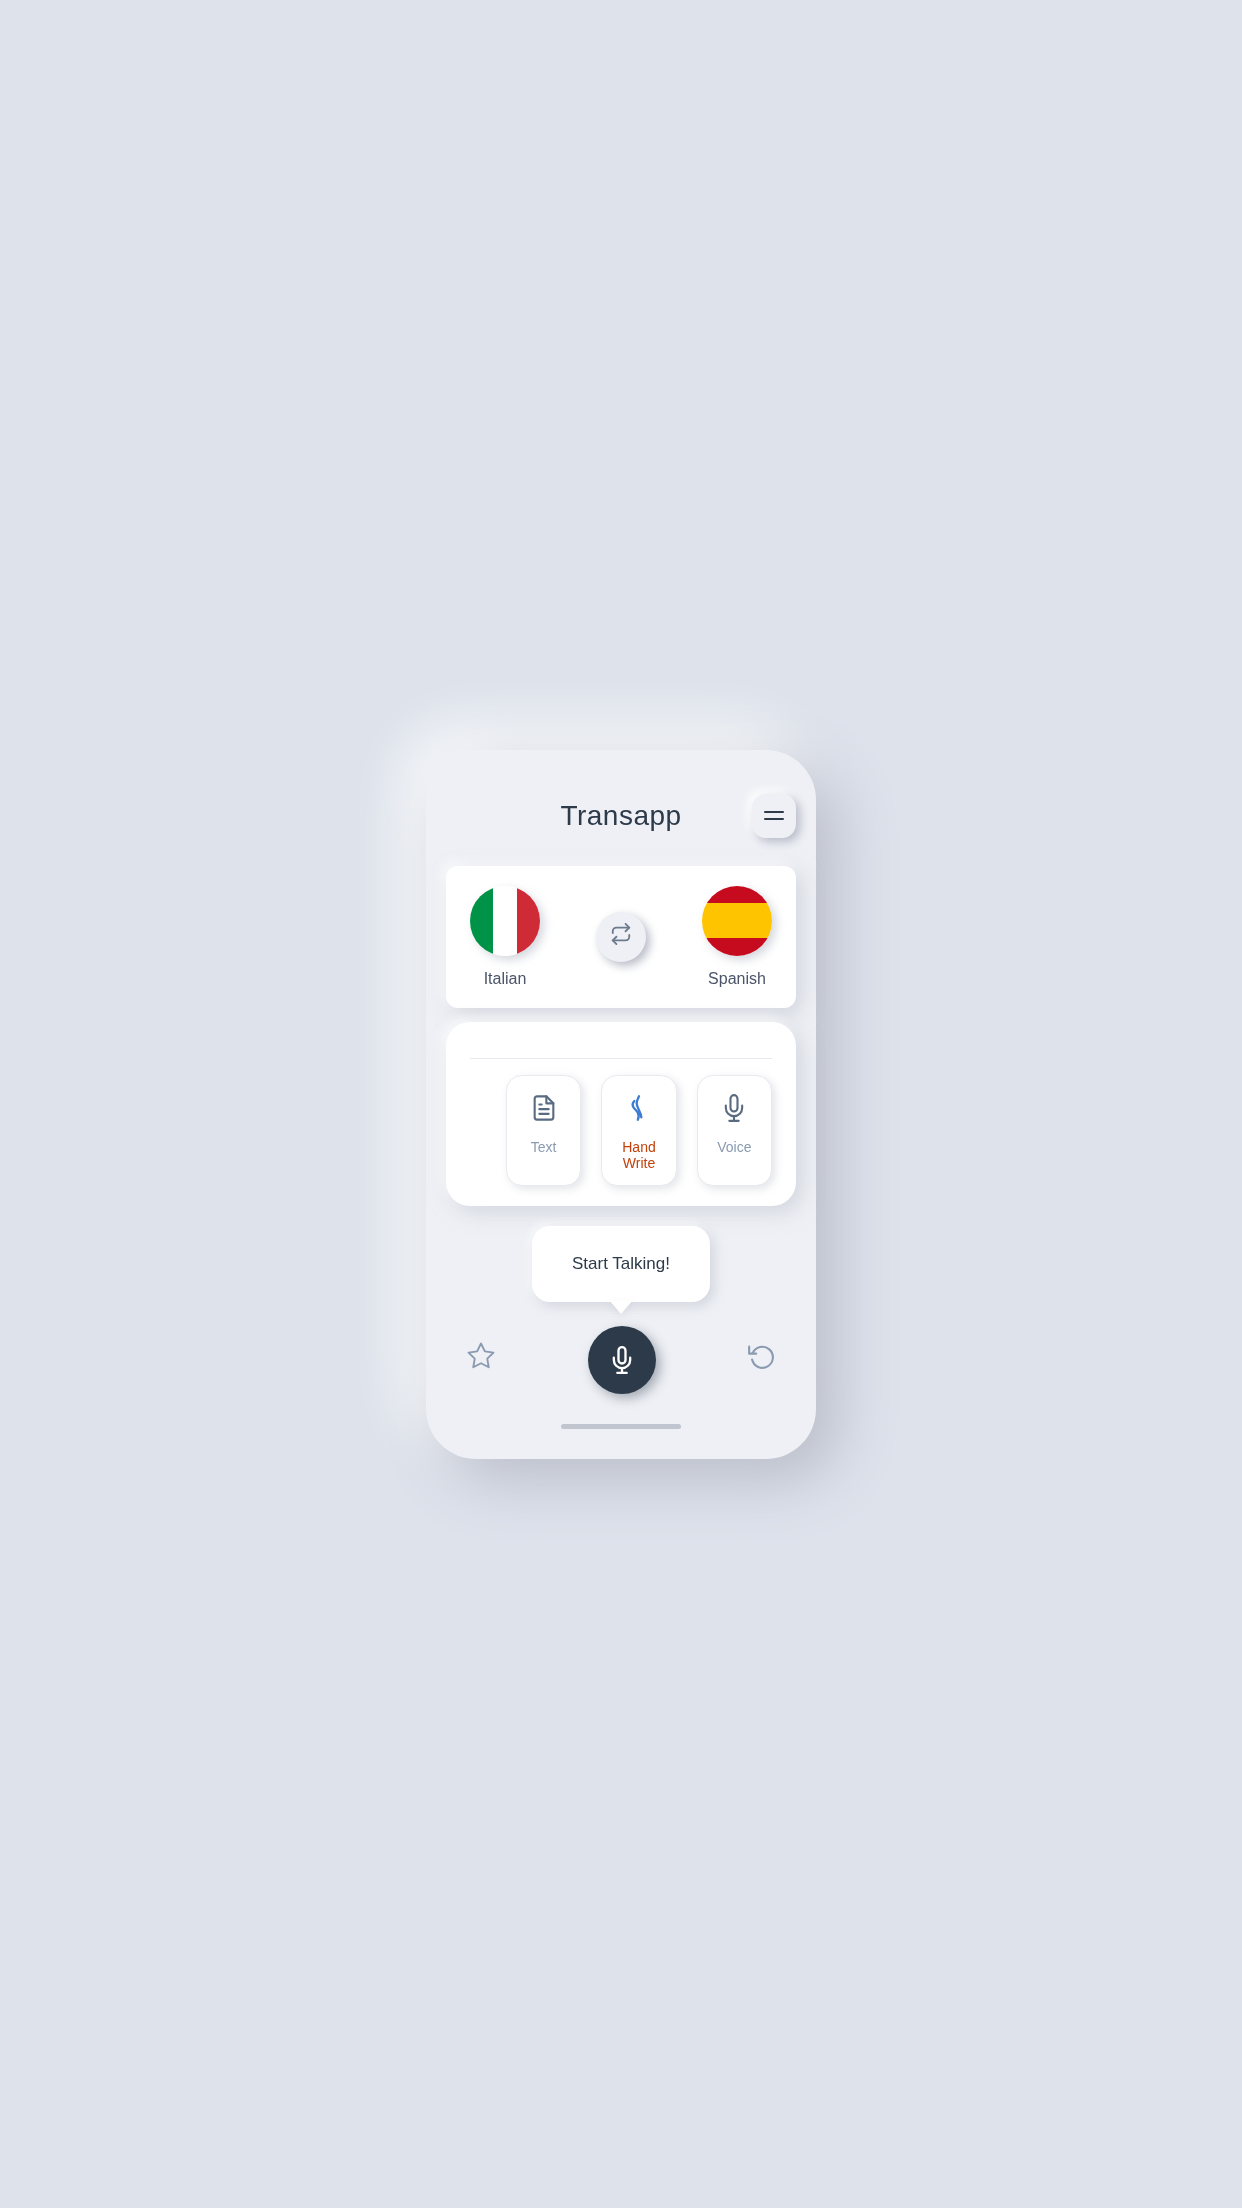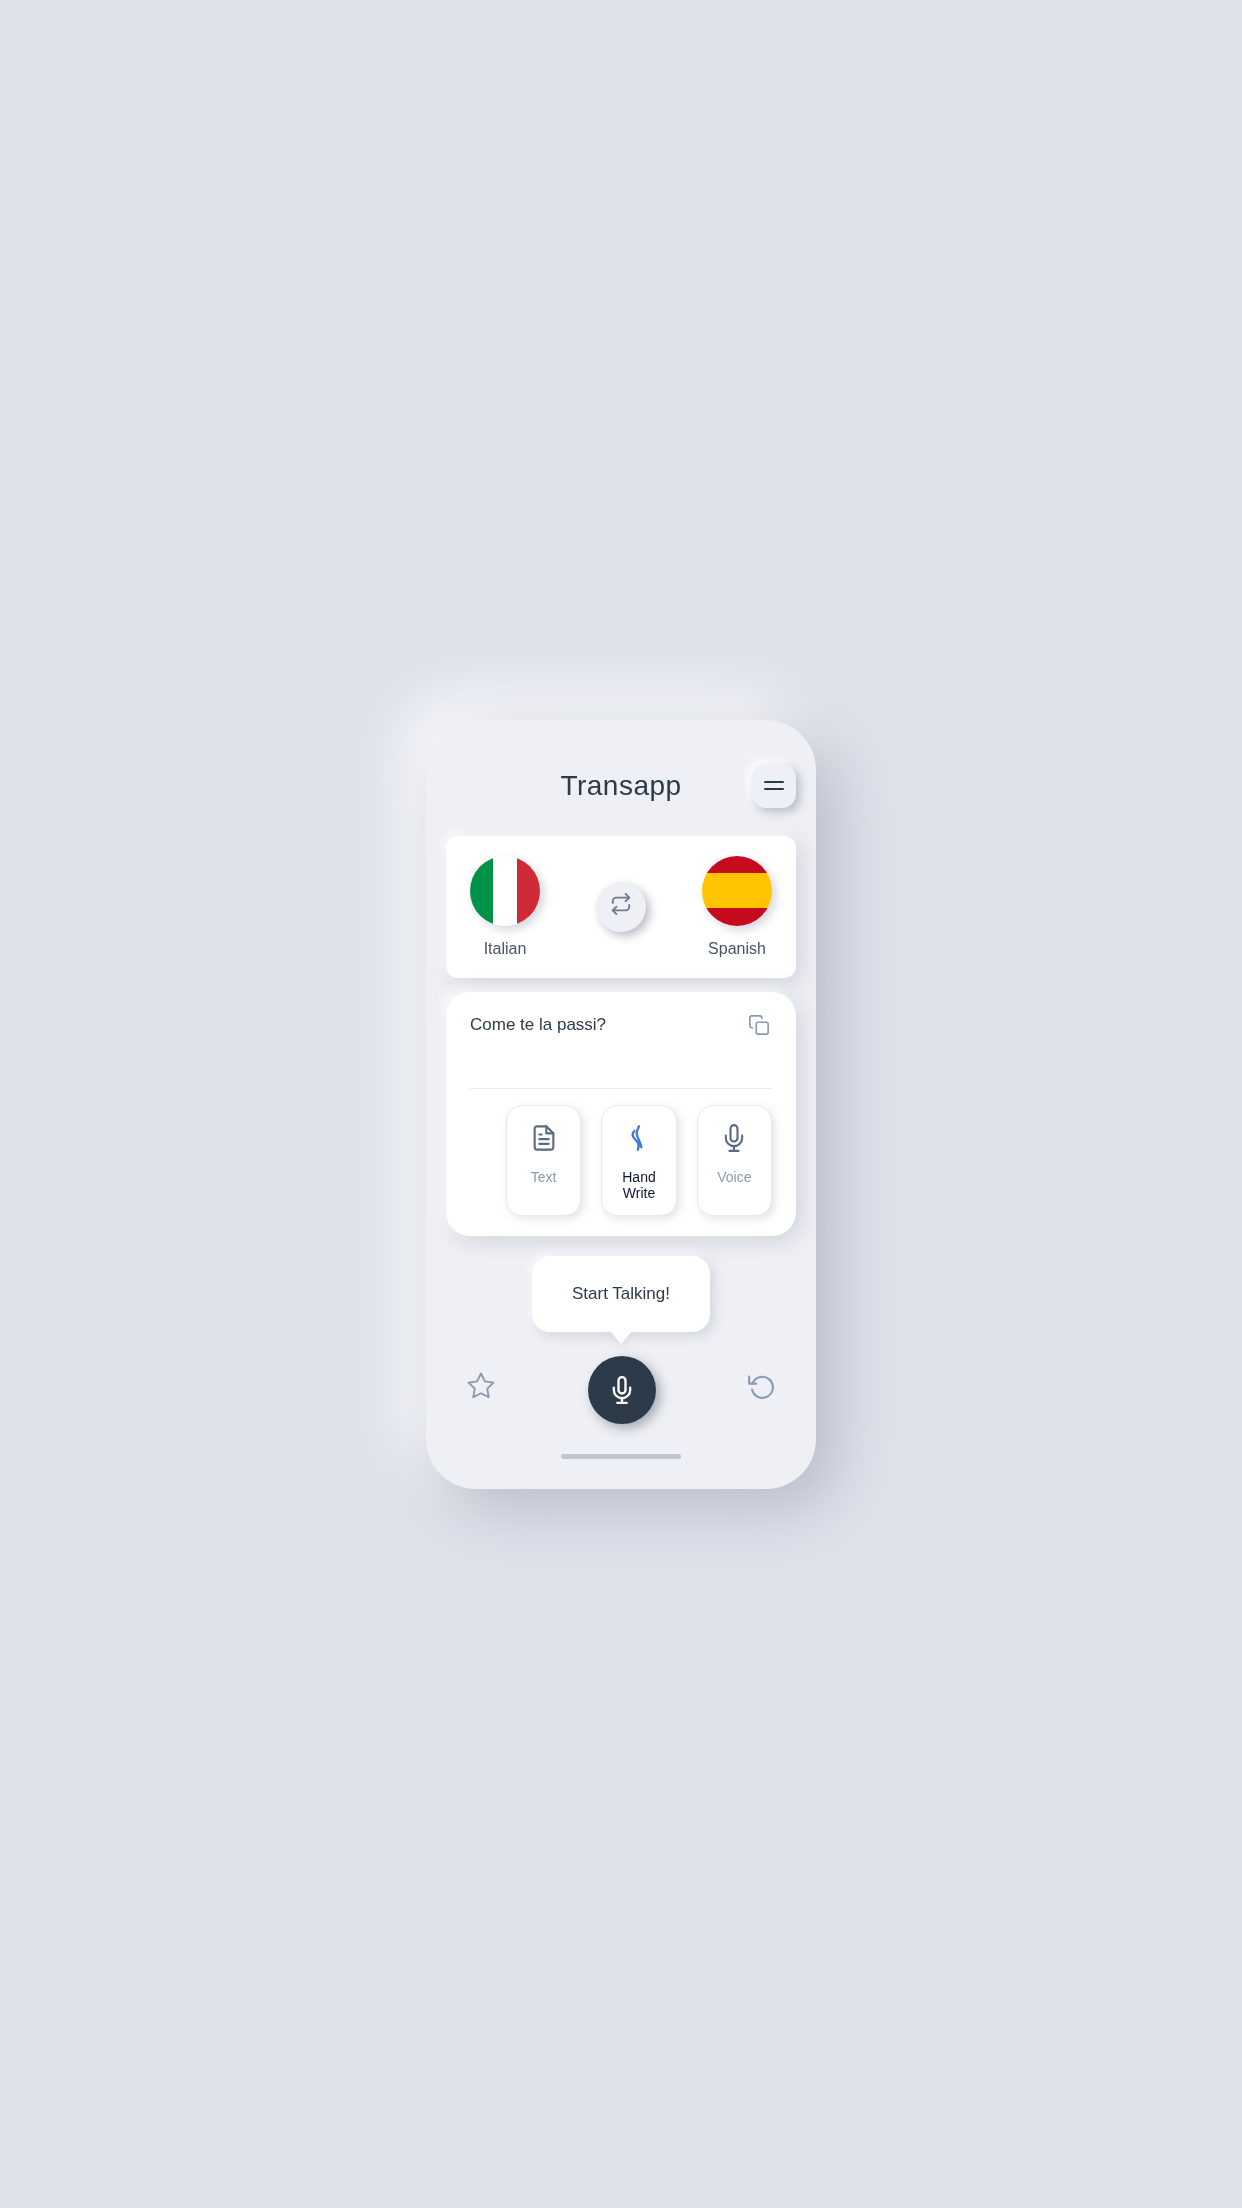--- a/index.html
+++ b/index.html
@@ -260,21 +260,21 @@
     }
 
     .mode-label {
       font-size: 14px;
       color: #8a9ab0;
       font-weight: 400;
     }
 
     .mode-label-handwrite {
       font-size: 14px;
-      color: #0f172a;
+      color: #c2410c;
       font-weight: 400;
     }
 
     
     .bottom-area {
       display: flex;
       flex-direction: column;
       align-items: center;
       gap: 16px;
       padding-top: 6px;
@@ -401,31 +401,20 @@
             </div>
           </div>
           <span class="language-label">Spanish</span>
         </div>
 
       </div>
     </div>
 
     <div class="translation-card">
 
-      <div class="translation-section">
-        <span class="translation-text">Come te la passi?</span>
-        <button class="copy-btn">
-          <span class="copy-icon">
-            <svg width="22" height="22" viewBox="0 0 24 24" fill="none" stroke="#8a9ab0" stroke-width="1.8" stroke-linecap="round" stroke-linejoin="round">
-              <rect x="9" y="9" width="13" height="13" rx="2" ry="2"></rect>
-              <path d="M5 15H4a2 2 0 0 1-2-2V4a2 2 0 0 1 2-2h9a2 2 0 0 1 2 2v1"></path>
-            </svg>
-          </span>
-        </button>
-      </div>
 
       <div class="divider"></div>
 
 
       <div class="input-modes">
 
         <button class="mode-btn">
           <span class="mode-icon">
             <svg width="28" height="28" viewBox="0 0 24 24" fill="none" stroke="#5a6a80" stroke-width="1.8" stroke-linecap="round" stroke-linejoin="round">
               <path d="M14 2H6a2 2 0 0 0-2 2v16a2 2 0 0 0 2 2h12a2 2 0 0 0 2-2V8z"></path>

